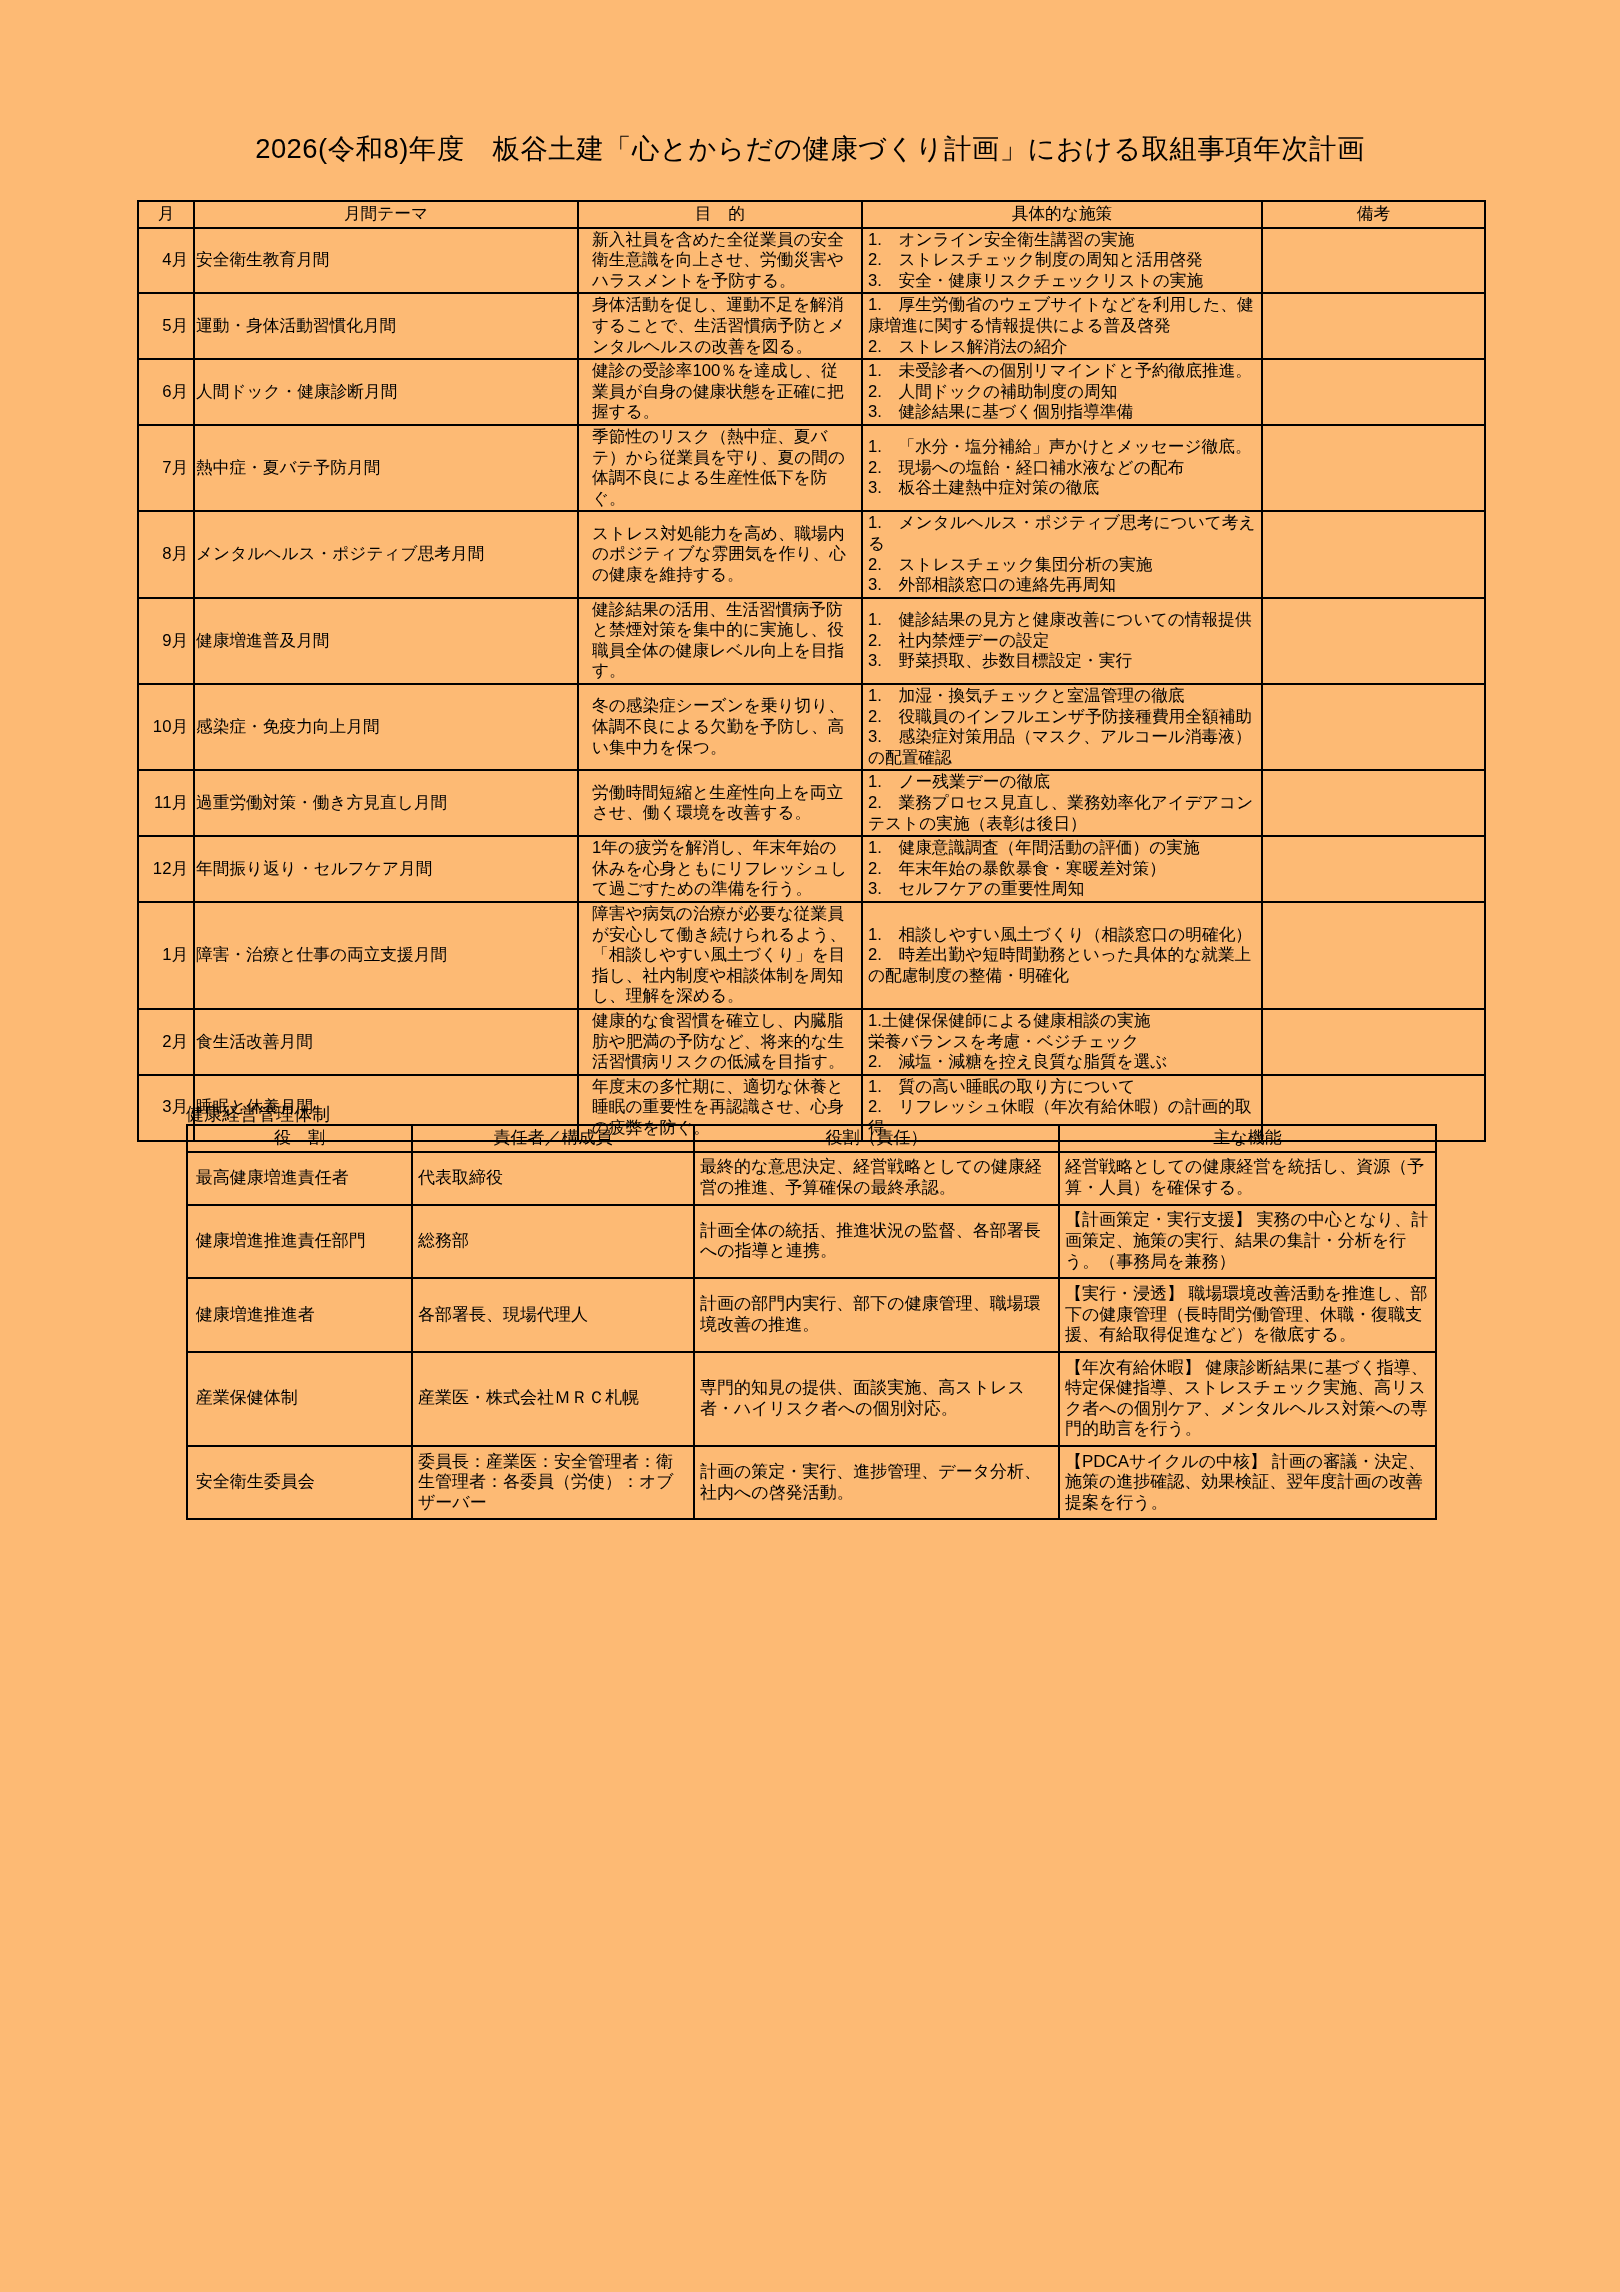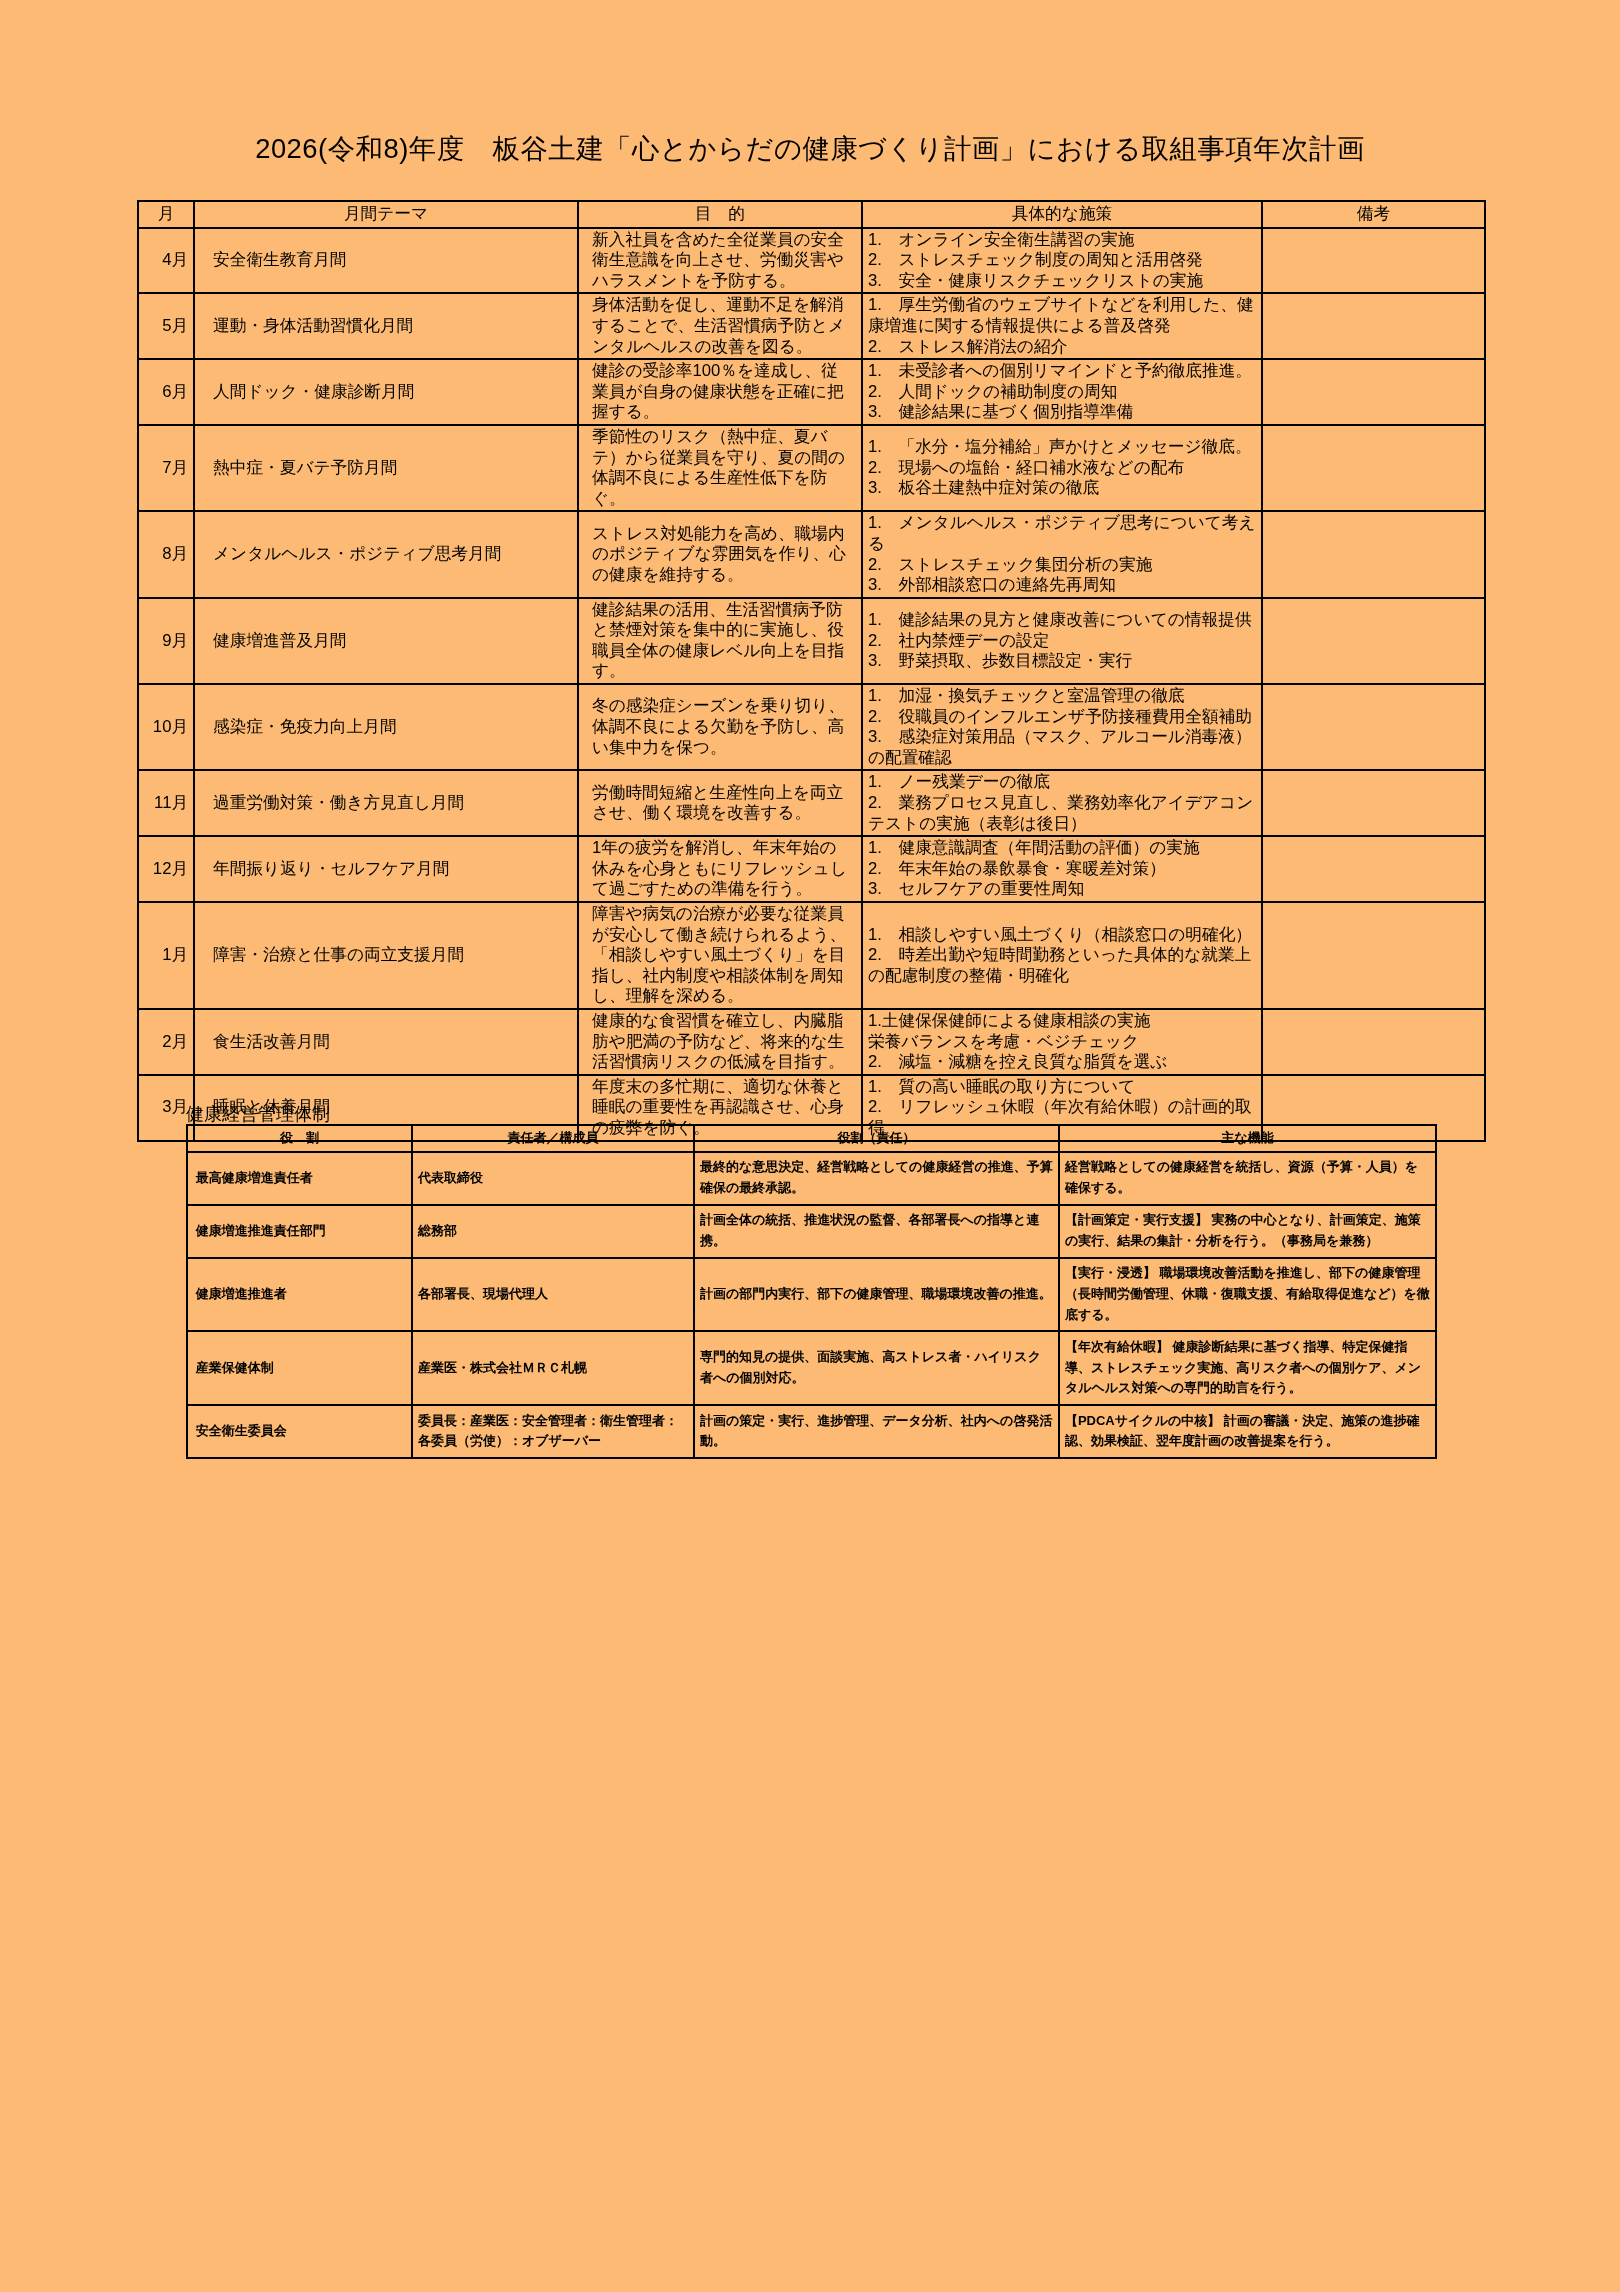--- a/index.html
+++ b/index.html
@@ -25,36 +25,36 @@
   }
   .plan-table th, .plan-table td {
     border: 2px solid #000;
     font-size: 16.7px; line-height: 20.6px;
     vertical-align: middle;
     word-break: break-all; overflow: hidden;
     font-weight: normal;
   }
   .plan-table th { text-align: center; padding: 2px 2px; }
   .c-month   { text-align: right; padding: 1px 4.9px 1px 2px; }
-  .c-theme   { padding: 1px 18px; }
+  .c-theme   { padding: 1px 1px; }
   .c-purpose { padding: 1px 13px; }
   .c-measures{ padding: 1px 4.9px; }
   .c-notes   { padding: 1px 4.9px; }
 
   .org-title { position: absolute; left: 186px; top: 1102px; font-size: 18px; }
   .org-table {
     position: absolute; left: 186px; top: 1124px; width: 1250px;
     border: 2.9px solid #000;
   }
   .org-table th, .org-table td {
     border: 2.9px solid #000;
-    font-size: 13px; line-height: 20.6px;
+    font-size: 17px; line-height: 20.6px;
     vertical-align: middle;
     word-break: break-all; overflow: hidden;
-    font-weight: bold;
+    font-weight: normal;
   }
   .org-table th { text-align: center; padding: 2px 2px; }
   .o-role  { padding: 4.9px 4.9px 4.9px 7.8px; }
   .o-person{ padding: 4.9px 4.9px; }
   .o-resp  { padding: 4.9px 4.9px; }
   .o-func  { padding: 4.9px 4.9px; }
 
   .established {
     position: absolute; top: 1517px; left: 0; width: 1482px;
     text-align: right; font-size: 17.6px; white-space: nowrap;

